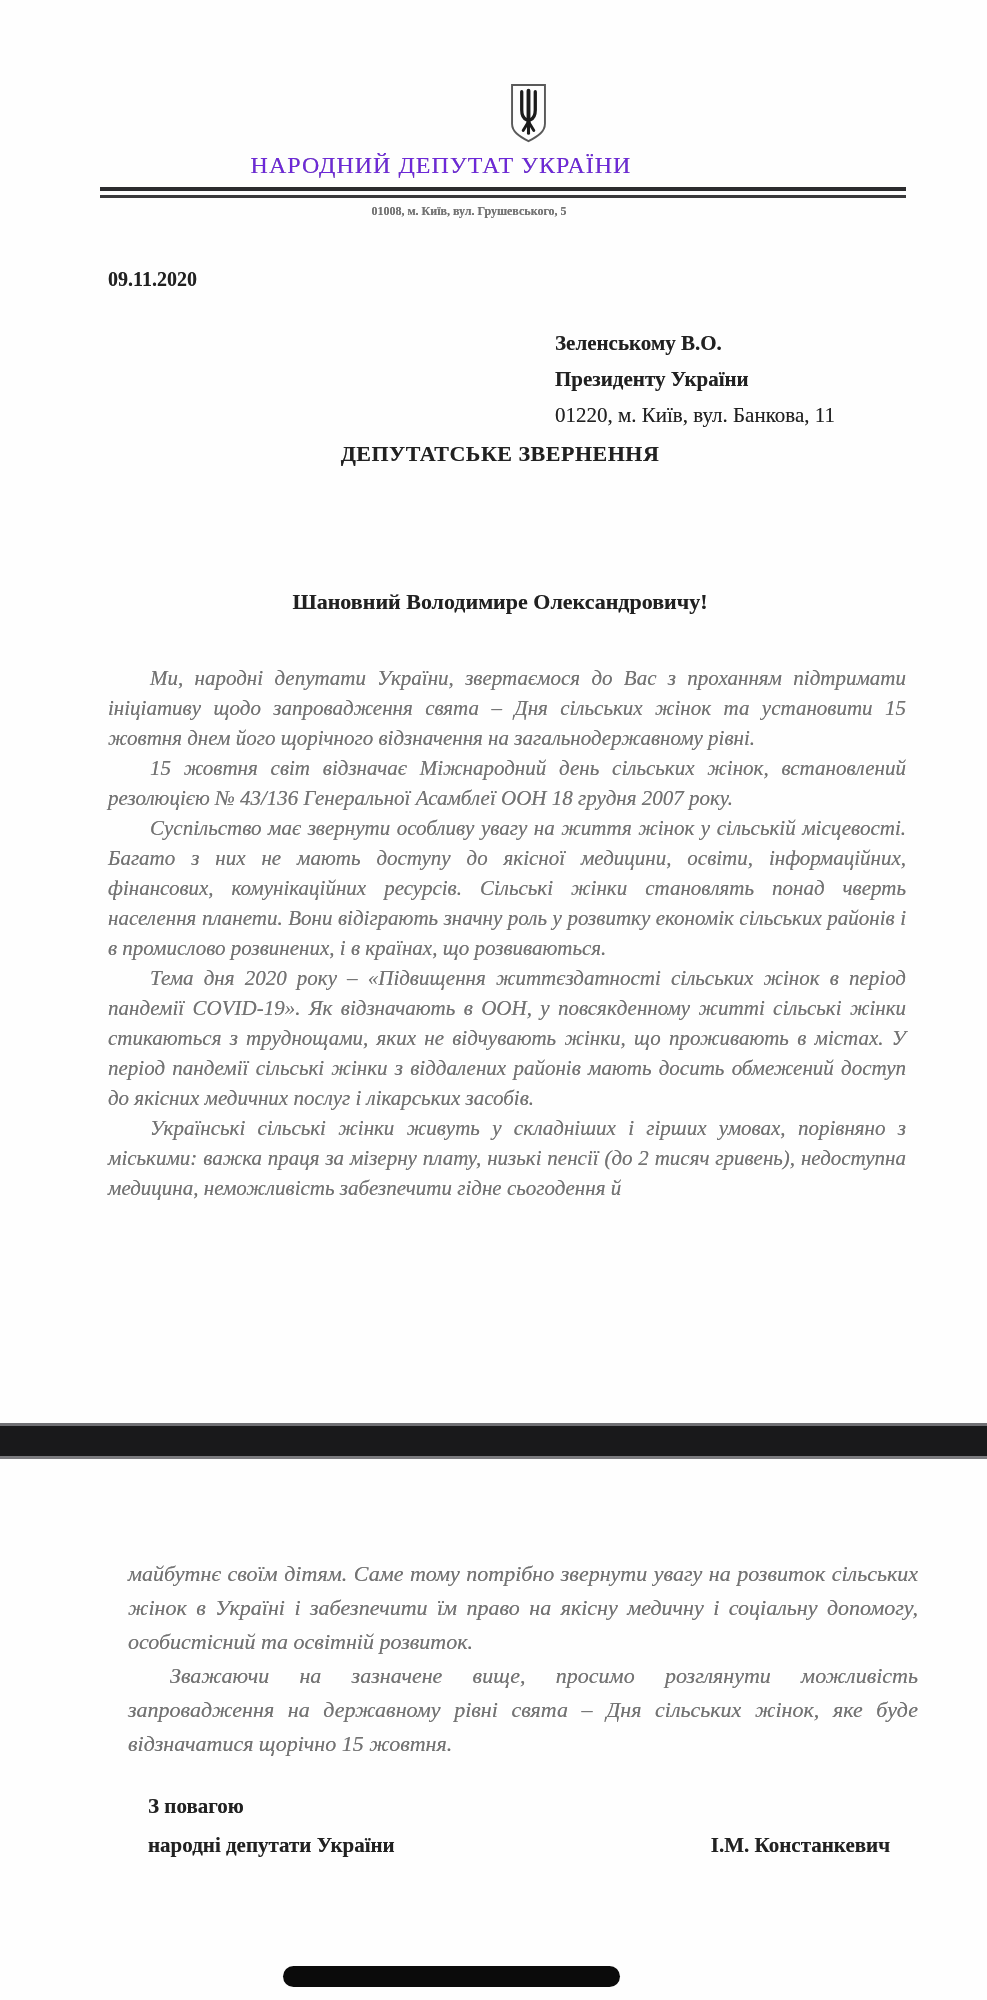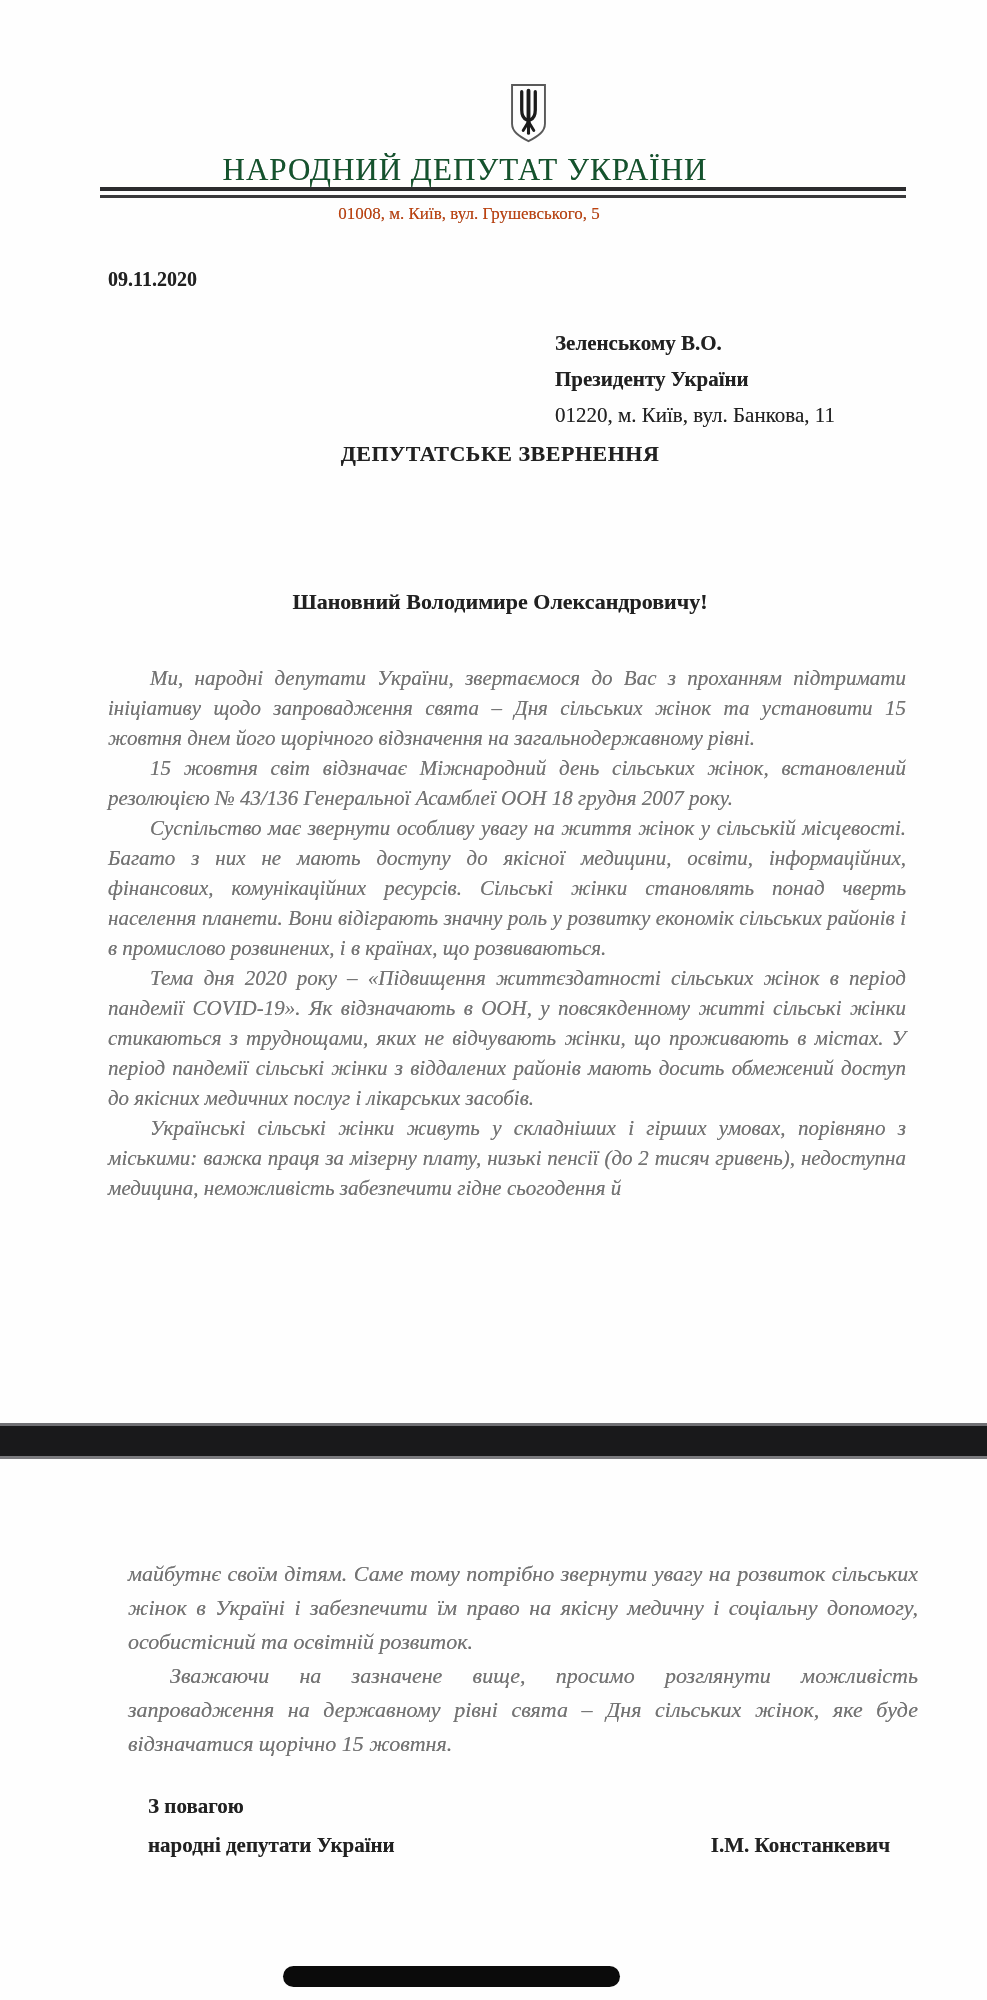--- a/index.html
+++ b/index.html
@@ -18,41 +18,42 @@
   .scan { text-shadow: 0 0 0.6px rgba(30,30,30,0.45); }
 
   
   .emblem {
     position: absolute;
     left: 509px; top: 83px;
     width: 39px; height: 60px;
   }
   .letterhead-title {
     position: absolute;
-    left: 465px; top: 152px;
-    transform: translateX(-50%);
-    white-space: nowrap;
-    font-size: 31px;
+    left: 441px; top: 152px;
+    transform: translateX(-50%);
+    white-space: nowrap;
+    font-size: 24px;
     letter-spacing: 1px;
-    color: #14532d;
+    color: #6d28d9;
   }
   .double-rule {
     position: absolute;
     left: 100px; top: 187px;
     width: 806px; height: 11px;
     border-top: 4px solid #2c2c2e;
     border-bottom: 3px solid #3a3a3c;
   }
   .letterhead-address {
     position: absolute;
     left: 469px; top: 204px;
     transform: translateX(-50%);
     white-space: nowrap;
-    font-size: 17px;
-    color: #c2410c;
+    font-size: 12px;
+    color: #737373;
+    font-weight: bold;
   }
 
   
   .date {
     position: absolute;
     left: 108px; top: 268px;
     font-size: 20px;
     font-weight: bold;
   }
   .recipient {

